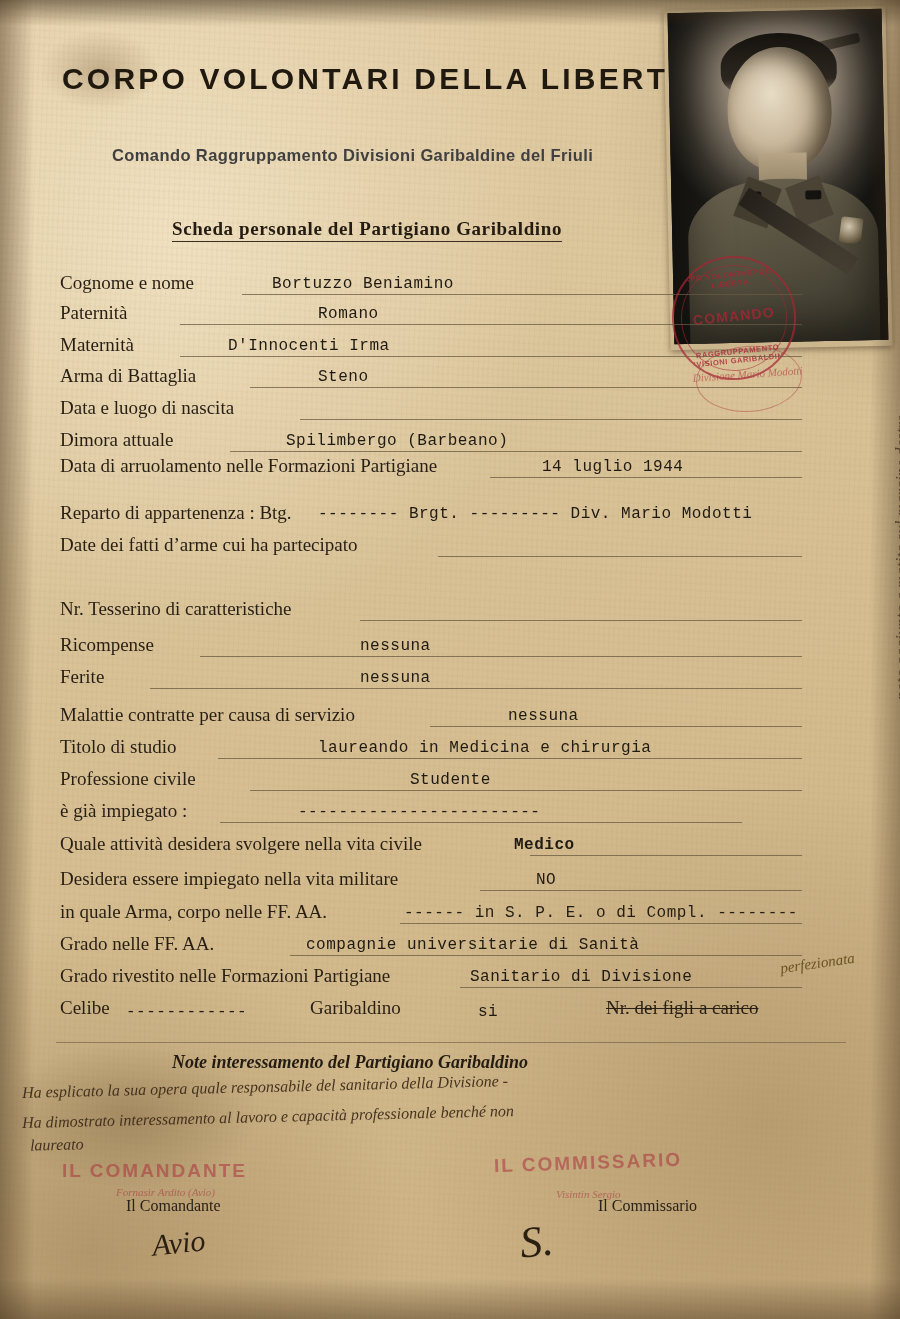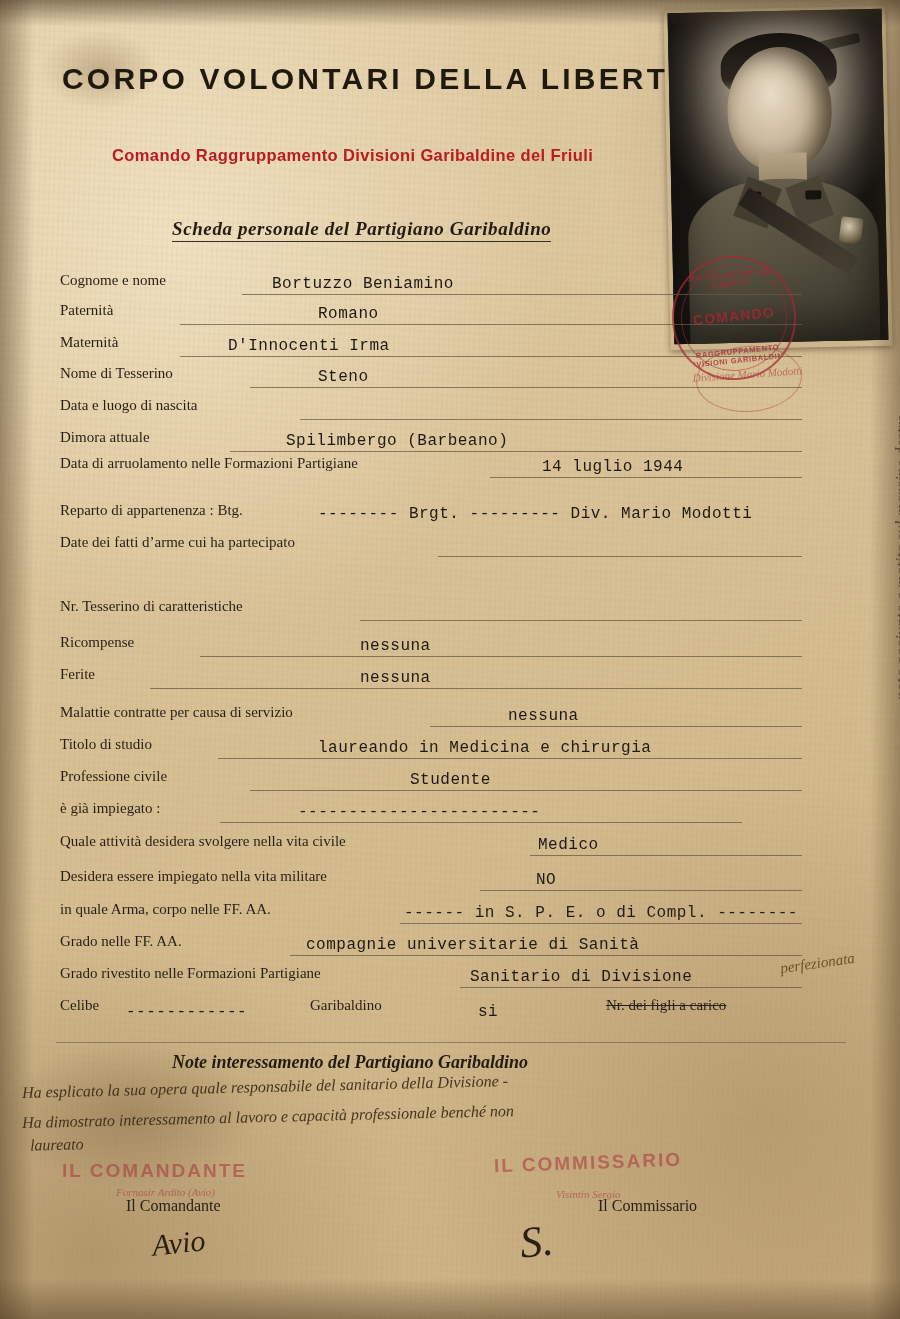--- a/index.html
+++ b/index.html
@@ -80,50 +80,49 @@
     white-space: nowrap;
   }
   .title-sub {
     position: absolute;
     left: 112px;
     top: 146px;
     font-family: "Liberation Sans", sans-serif;
     font-weight: bold;
     font-size: 16.5px;
     letter-spacing: 0.4px;
-    color: #b91c1c;
+    color: #404040;
     white-space: nowrap;
   }
   .title-third {
     position: absolute;
     left: 172px;
     top: 218px;
     font-family: "Liberation Serif", serif;
-    font-style: italic;
     font-weight: bold;
     font-size: 19px;
     letter-spacing: 0.6px;
     color: #241c12;
     white-space: nowrap;
     border-bottom: 1.5px solid #3a2f20;
     padding-bottom: 1px;
   }
   
   .row {
     position: absolute;
     left: 60px;
     width: 742px;
     height: 26px;
   }
   .lbl {
     position: absolute;
     left: 0;
     top: 0;
     font-family: "Liberation Serif", serif;
-    font-size: 15px;
+    font-size: 19px;
     color: #281f14;
     white-space: nowrap;
   }
   .rule {
     position: absolute;
     bottom: 3px;
     height: 0;
     border-bottom: 1px solid #6a5a42;
     opacity: 0.75;
   }
@@ -442,21 +441,21 @@
       <span class="typed" style="left:258px;">Romano</span>
     </div>
 
     <div class="row" style="top:334px;">
       <span class="lbl">Maternità</span>
       <span class="rule" style="left:120px; right:0;"></span>
       <span class="typed" style="left:168px;">D'Innocenti Irma</span>
     </div>
 
     <div class="row" style="top:365px;">
-      <span class="lbl">Nome di Tesserino</span>
+      <span class="lbl">Arma di Battaglia</span>
       <span class="rule" style="left:190px; right:0;"></span>
       <span class="typed" style="left:258px;">Steno</span>
     </div>
 
     <div class="row" style="top:397px;">
       <span class="lbl">Data e luogo di nascita</span>
       <span class="rule" style="left:240px; right:0;"></span>
     </div>
 
     <div class="row" style="top:429px;">
@@ -518,21 +517,21 @@
 
     <div class="row" style="top:800px;">
       <span class="lbl">è già impiegato :</span>
       <span class="rule" style="left:160px; right:60px;"></span>
       <span class="dashes" style="left:238px;">------------------------</span>
     </div>
 
     <div class="row" style="top:833px;">
       <span class="lbl">Quale attività desidera svolgere nella vita civile</span>
       <span class="rule" style="left:470px; right:0;"></span>
-      <span class="typed" style="left:478px;">Medico</span>
+      <span class="typed" style="left:454px;font-weight:bold;">Medico</span>
     </div>
 
     <div class="row" style="top:868px;">
       <span class="lbl">Desidera essere impiegato nella vita militare</span>
       <span class="rule" style="left:420px; right:0;"></span>
       <span class="typed" style="left:476px;">NO</span>
     </div>
 
     <div class="row" style="top:901px;">
       <span class="lbl">in quale Arma, corpo nelle FF. AA.</span>

